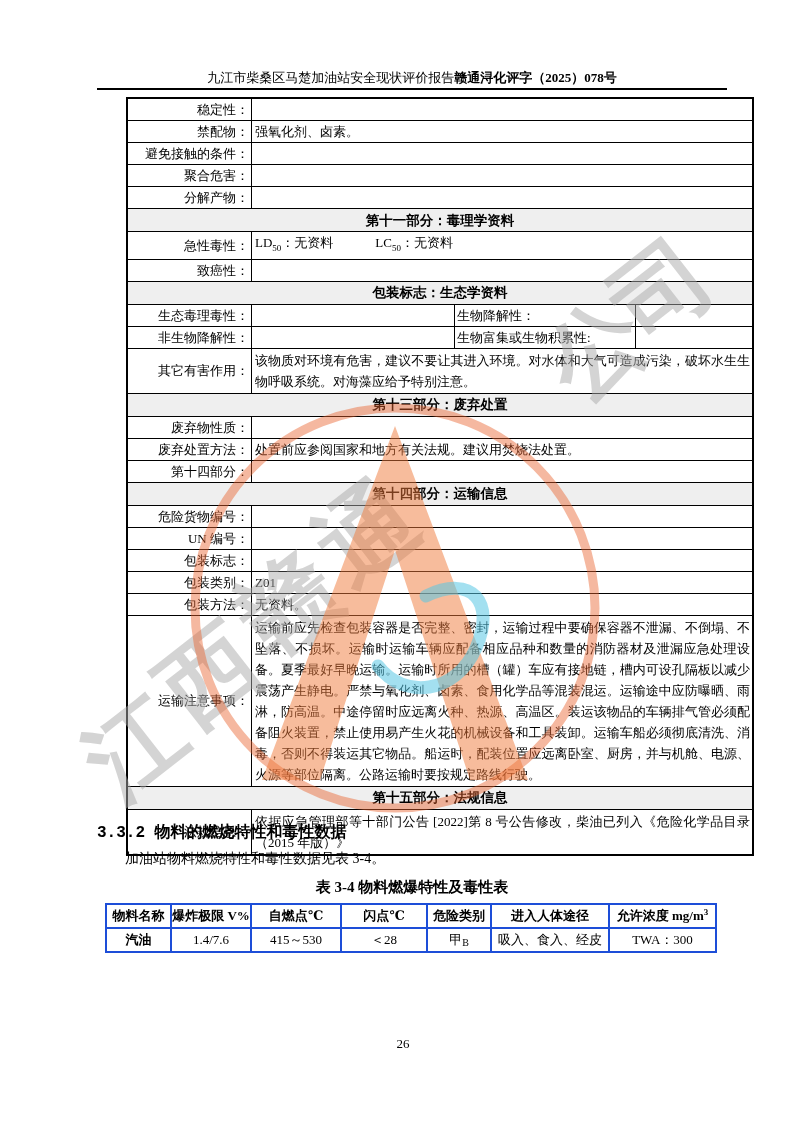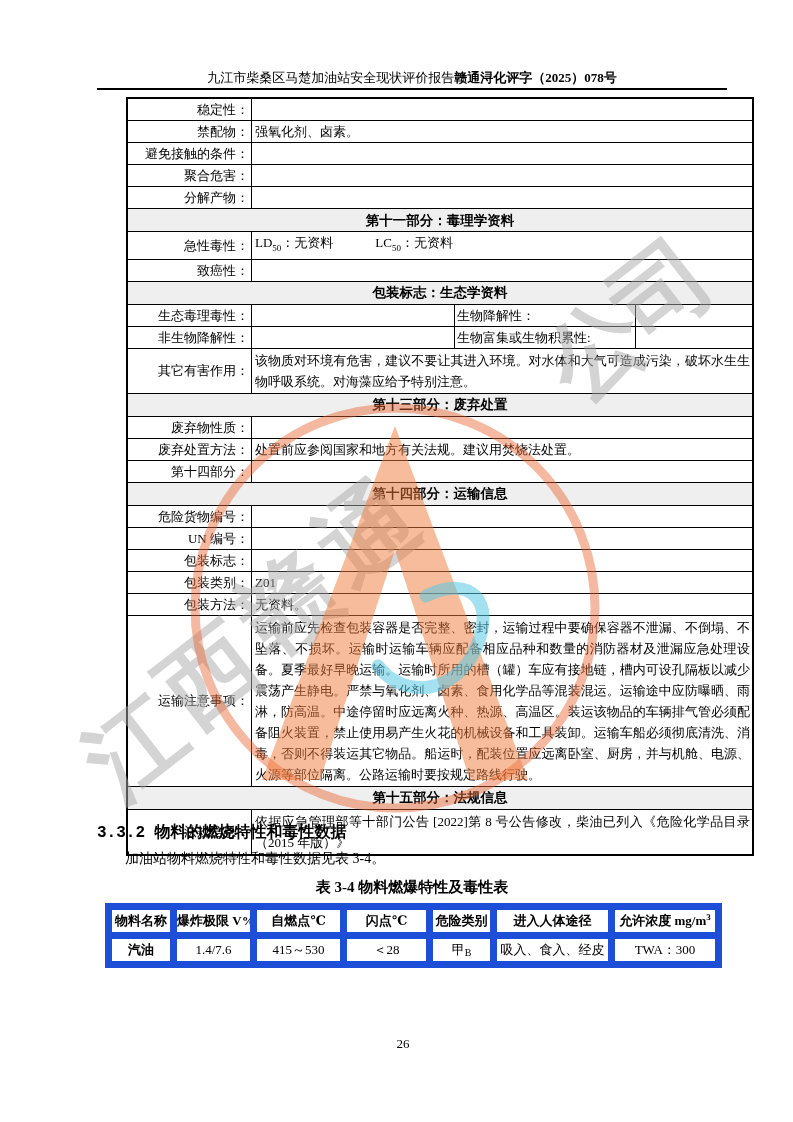--- a/index.html
+++ b/index.html
@@ -62,21 +62,21 @@
     position:absolute;left:97px;top:878px;width:630px;
     text-align:center;font-weight:bold;font-size:15px;
   }
   
   table.t34{
     position:absolute;left:105px;top:903px;width:610px;
     border-collapse:collapse;table-layout:fixed;
     font-size:13px;
   }
   table.t34 th,table.t34 td{
-    border:7px solid #1d4ed8;text-align:center;padding:1px 0;
+    border:2px solid #1d4ed8;text-align:center;padding:1px 0;
     height:20px;overflow:hidden;white-space:nowrap;
   }
   table.t34{border:2px solid #000;}
   table.t34 th{font-weight:bold;}
   td.matname{font-weight:bold;}
   .subB{font-size:10px;vertical-align:-2px;}
   sup.m3{font-size:9px;}
   
   .pageno{
     position:absolute;left:0;top:1036px;width:734px;

